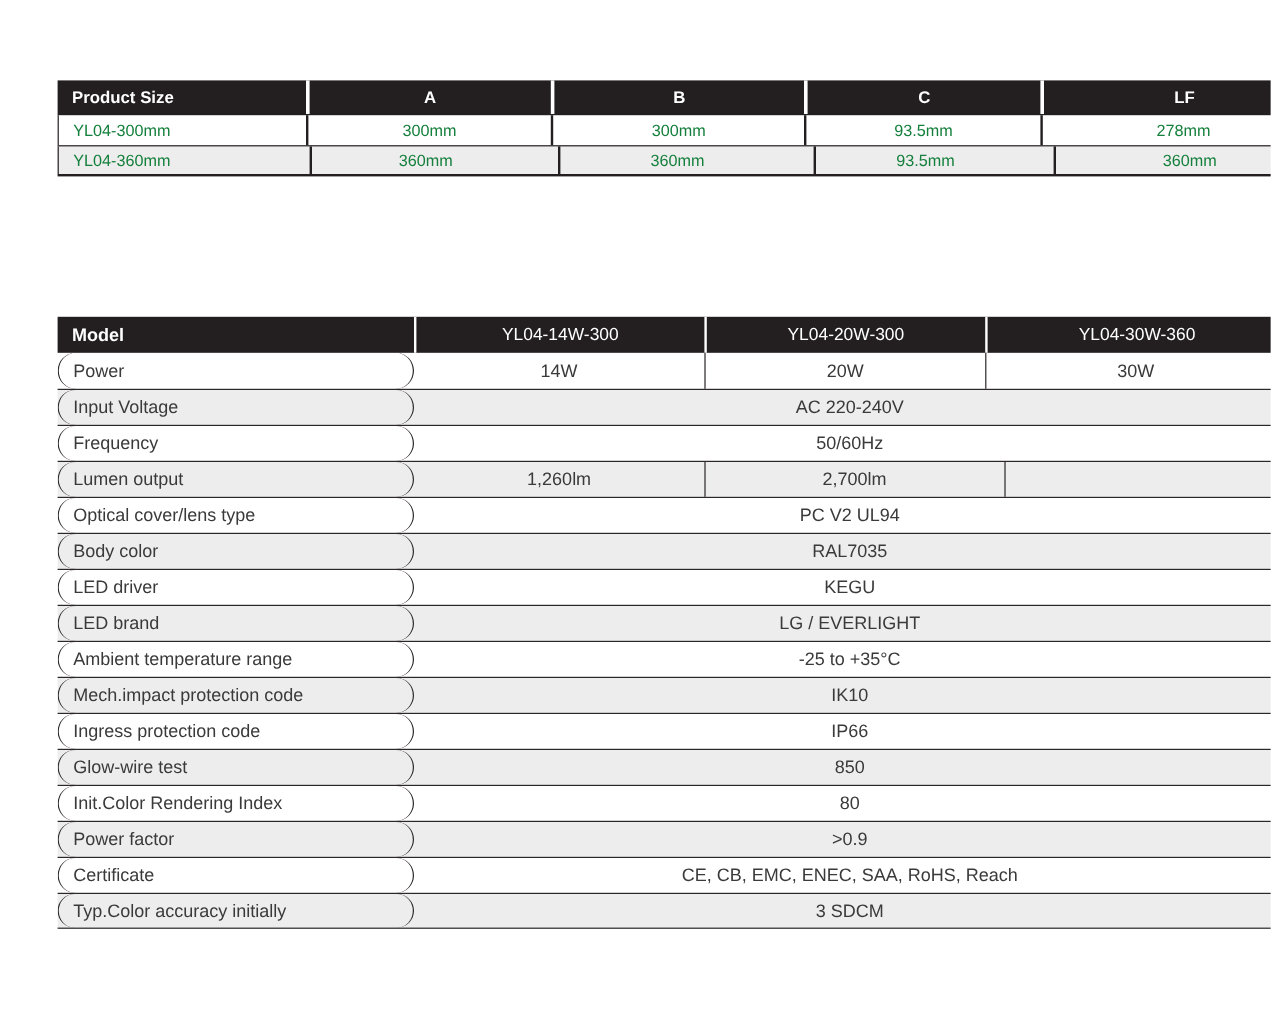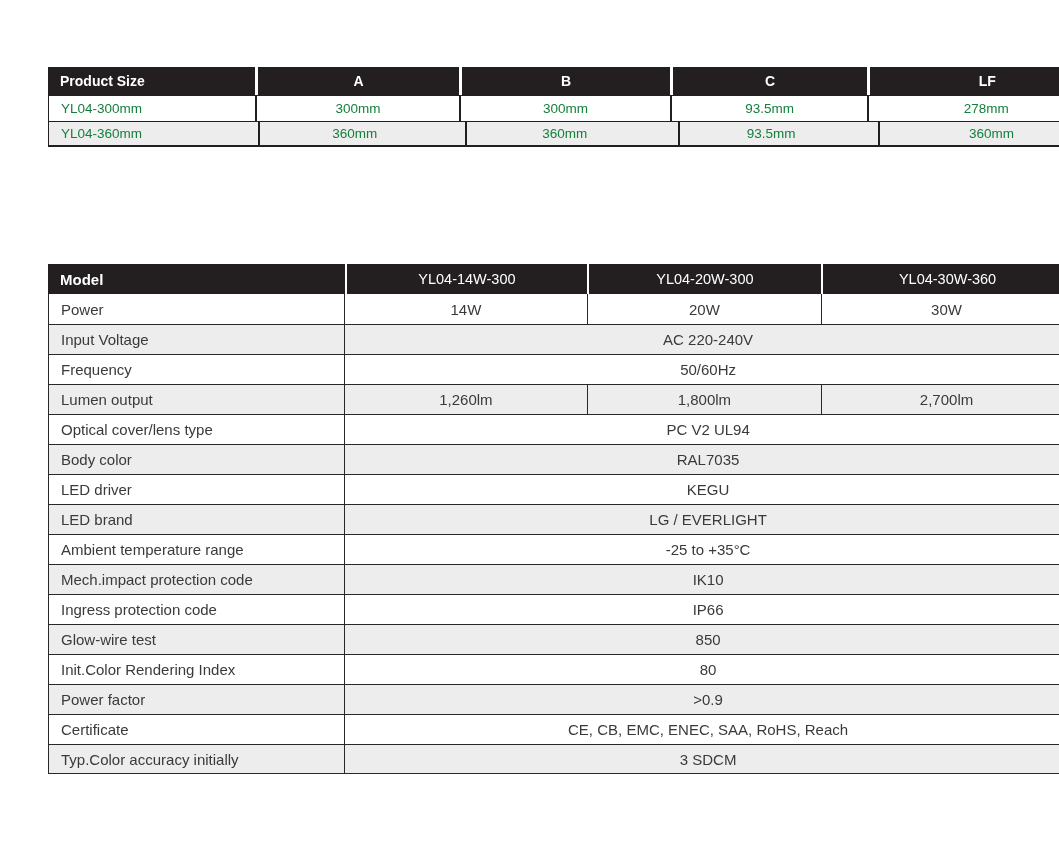--- a/index.html
+++ b/index.html
@@ -39,21 +39,21 @@
   .spec-head .cell{border-left:2.5px solid #ffffff;}
   .spec-head .cell:first-child{border-left:none;font-weight:bold;font-size:15px;}
   .spec-body .row{height:30px;border-top:1.5px solid #2b2728;font-size:15px;color:#3a3a3a;}
   .spec-body .row:first-child{border-top:none;}
   .spec-body .row:last-child{border-bottom:1.5px solid #2b2728;}
   .spec-body .row.alt{background:#ededed;}
   .spec-body .cell:first-child{border-left:1px solid #2b2728;border-right:1.5px solid #2b2728;}
   .spec-body .cell:last-child{border-right:1px solid #2b2728;}
   .spec-body .vcell{border-left:1.5px solid #2b2728;}
   .spec-body .vcell:nth-child(2){border-left:none;}
-  .m-c0{width:29.02%;}
+  .m-c0{width:29.02%;border-radius:15px;}
   .m-c1{width:23.59%;}
   .m-c2{width:22.89%;}
   .m-c3{width:24.50%;}
   .m-span{width:70.98%;}
 </style>
 </head>
 <body>
 
 <div class="page">
 
@@ -105,21 +105,20 @@
       </div>
 
       <div class="row">
         <div class="cell left m-c0">Frequency</div>
         <div class="cell m-span">50/60Hz</div>
       </div>
 
       <div class="row alt">
         <div class="cell left m-c0">Lumen output</div>
         <div class="cell m-c1 vcell">1,260lm</div>
-        <div class="cell m-c2 vcell">1,800lm</div>
         <div class="cell m-c3 vcell">2,700lm</div>
       </div>
 
       <div class="row">
         <div class="cell left m-c0">Optical cover/lens type</div>
         <div class="cell m-span">PC V2 UL94</div>
       </div>
 
       <div class="row alt">
         <div class="cell left m-c0">Body color</div>

